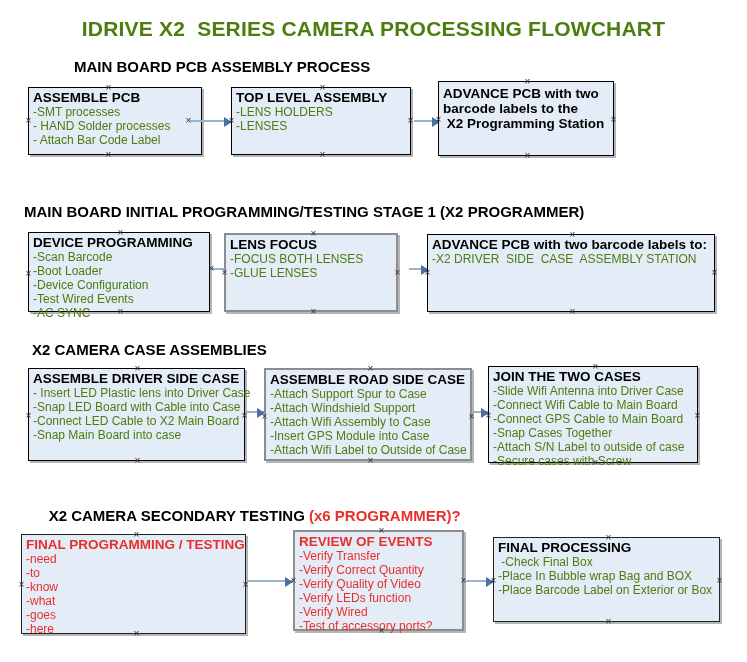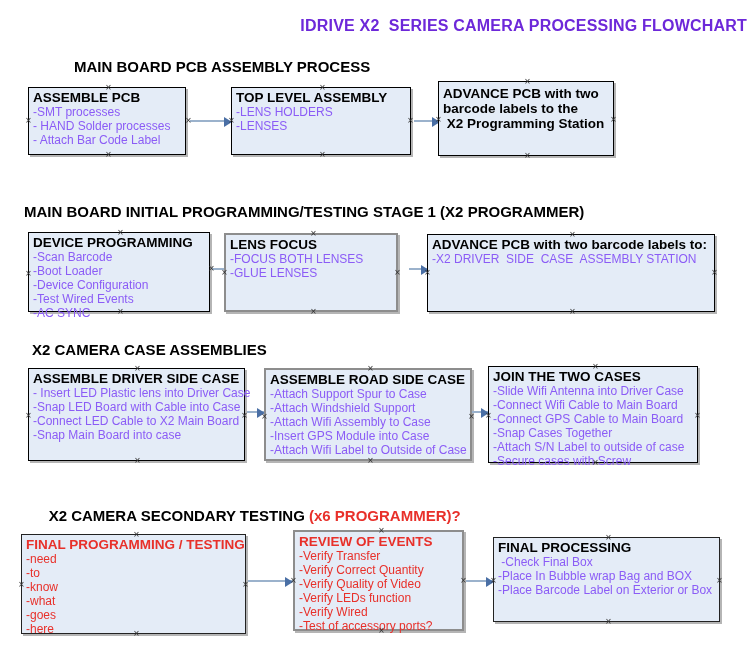--- a/index.html
+++ b/index.html
@@ -10,25 +10,25 @@
     position:relative;
     overflow:hidden;
     -webkit-font-smoothing:antialiased;
   }
   .canvas{position:absolute;inset:0;}
 
   
   .doc-title{
     position:absolute;
     left:0;right:0;top:17px;
-    text-align:right;
-    font-size:16px;
+    text-align:center;
+    font-size:21px;
     font-weight:bold;
     letter-spacing:.2px;
-    color:#6d28d9;
+    color:#4d7c0f;
     white-space:pre;
   }
   .section-title{
     position:absolute;
     font-size:15px;
     font-weight:bold;
     color:#000;
     white-space:pre;
   }
   .section-title .red{color:#e8302a;}
@@ -51,21 +51,21 @@
   .box .bx-title{
     font-size:13.5px;
     font-weight:bold;
     color:#000;
     line-height:1.12;
     white-space:pre;
   }
   .box.red-text .bx-title{color:#e8302a;}
   .box .bx-line{
     font-size:12px;
-    color:#8b5cf6;
+    color:#4d7c0f;
     line-height:1.17;
     white-space:pre;
   }
   .box.red-text .bx-line{color:#e8302a;}
   .bx-inner{
     position:absolute;
     left:4px;top:2px;right:2px;
   }
 
   
@@ -96,21 +96,21 @@
 </style>
 </head>
 <body>
 
 <div class="canvas">
 
   <div class="doc-title">IDRIVE X2  SERIES CAMERA PROCESSING FLOWCHART</div>
 
   <div class="section-title" style="left:26px;top:58px;margin-left:48px;">MAIN BOARD PCB ASSEMBLY PROCESS</div>
 
-  <div class="box shadow" style="left:28px;top:87px;width:158px;height:68px;">
+  <div class="box shadow" style="left:28px;top:87px;width:174px;height:68px;">
     <div class="bx-inner">
       <div class="bx-title">ASSEMBLE PCB</div>
       <div class="bx-line">-SMT processes</div>
       <div class="bx-line">- HAND Solder processes</div>
       <div class="bx-line">- Attach Bar Code Label</div>
     </div>
     <div class="xh" style="left:-5px;top:28px;"></div>
     <div class="xh" style="left:75px;top:-5px;"></div>
     <div class="xh" style="left:75px;bottom:-5px;"></div>
   </div>

